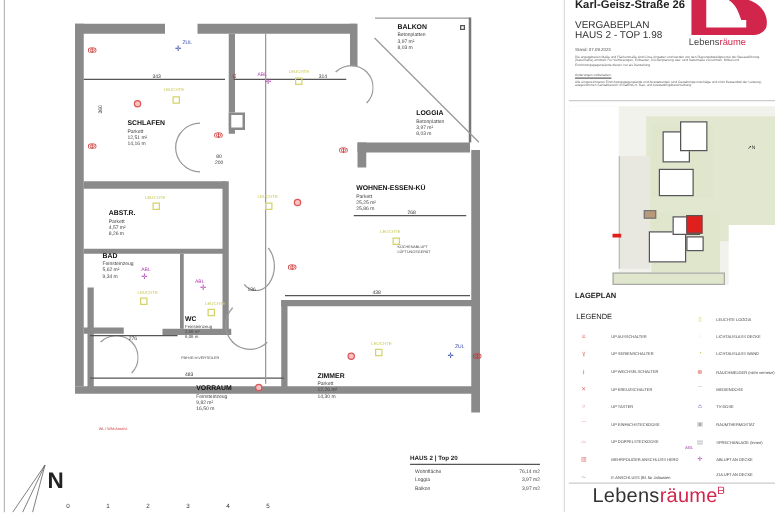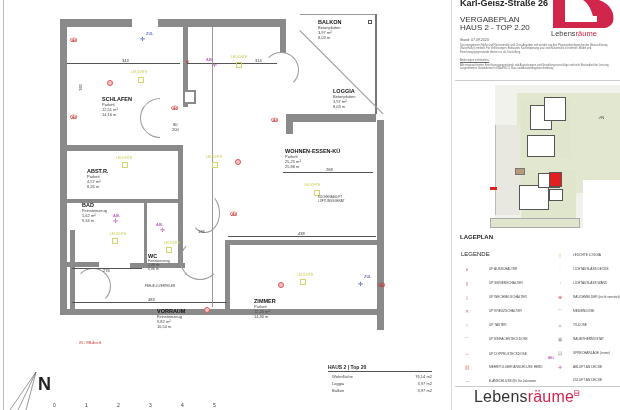--- a/index.html
+++ b/index.html
@@ -217,21 +217,21 @@
     <div class="summary-row">
       <span>Balkon</span>
       <span>3,97 m2</span>
     </div>
   </div>
 </div>
 
 <div class="abs" style="left:451px;top:0;width:1px;height:410px;background:#ddd;"></div>
 <div class="abs side-title">Karl-Geisz-Straße 26</div>
 <div class="abs side-sub" style="top:15px;">VERGABEPLAN</div>
-<div class="abs side-sub" style="top:23px;">HAUS 2 - TOP 2.20</div>
+<div class="abs side-sub" style="top:23px;">HAUS 2 - TOP 1.98</div>
 <div class="abs stand">Stand: 07.09.2023</div>
 
 <svg class="abs logo-b" viewBox="0 0 62 28">
   <path d="M0 0 H12 V16 H40 C38 10 36 4 30 0 H46 C58 4 62 14 60 22 C58 26 54 28 50 28 H0 Z" fill="#d2254b"></path>
   <rect x="12" y="16" width="32" height="6" fill="#fff"></rect>
 </svg>
 <div class="abs logo-text">
   <span style="color:#444">Lebens</span><span>räume</span>
 </div>
 <div class="abs para" style="top:44px;">Die angegebenen Maße und Flächenmaße sind Circa-Angaben und werden von den Planungsbeteiligten bei der Bauausführung (Naturmaße) ermittelt. Für Verfliesungen, Einbauten, Küchenplanung usw. sind Naturmaße zu nehmen. Möbel und Einrichtungsgegenstände dienen nur als Darstellung.</div>

